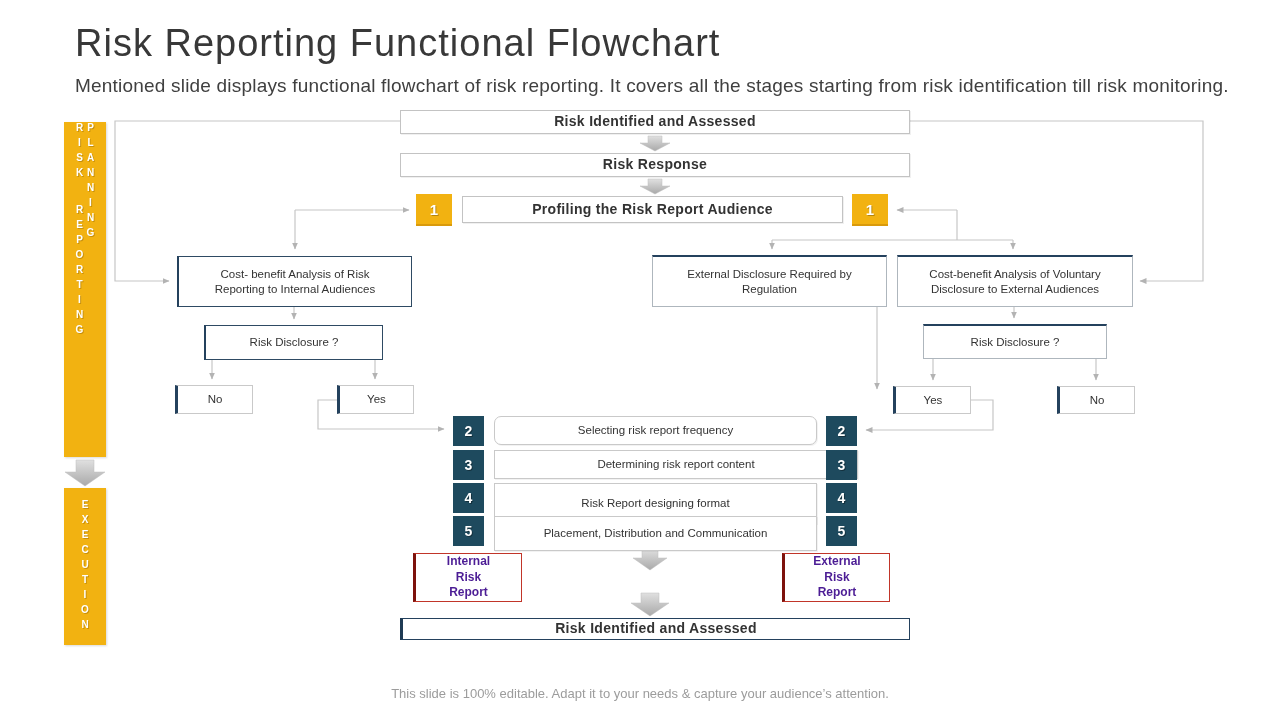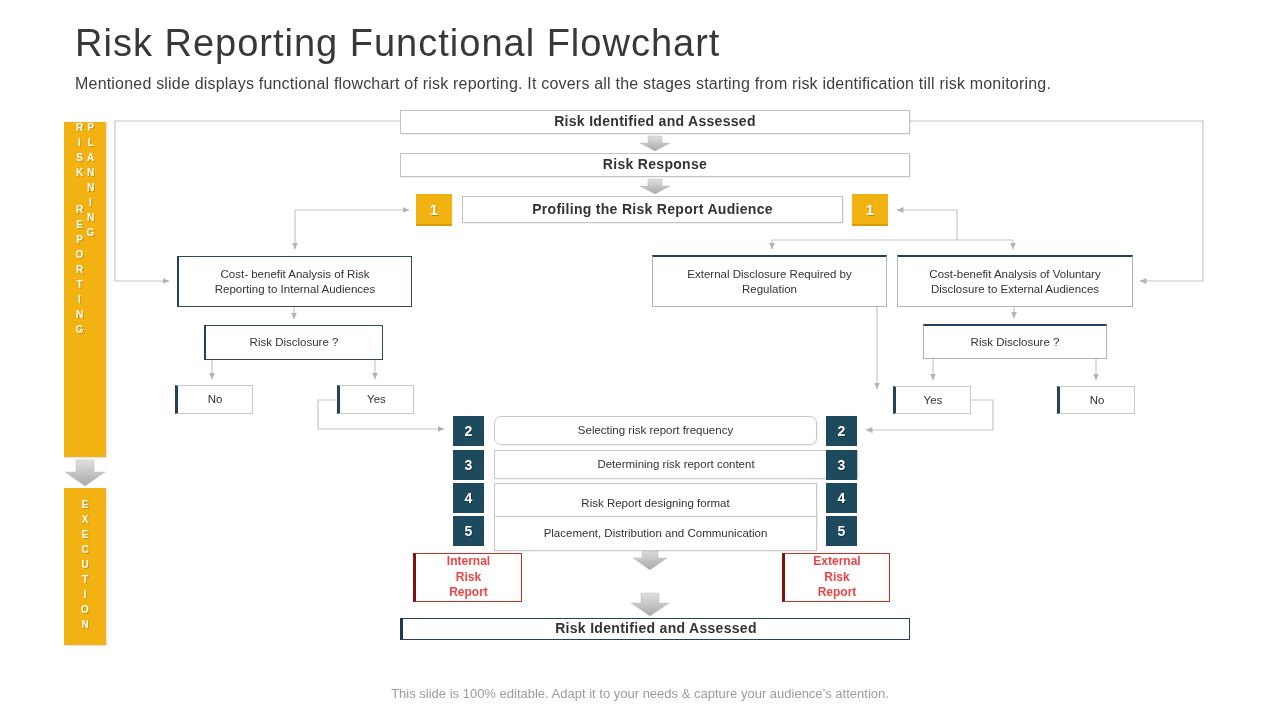--- a/index.html
+++ b/index.html
@@ -5,21 +5,21 @@
   html,body{margin:0;padding:0;background:#ffffff;}
   #slide{
     position:relative;width:1280px;height:720px;background:#ffffff;overflow:hidden;
     font-family:"Liberation Sans",sans-serif;color:#3a3a3a;
   }
   .title{
     position:absolute;left:75px;top:22px;font-size:38px;font-weight:400;
     color:#383838;letter-spacing:1px;white-space:nowrap;
   }
   .subtitle{
-    position:absolute;left:75px;top:75px;font-size:16px;color:#404040;
+    position:absolute;left:75px;top:75px;font-size:19px;color:#404040;
     letter-spacing:.2px;white-space:nowrap;
   }
   .footer{
     position:absolute;left:0;top:686px;width:1280px;text-align:center;
     font-size:13px;color:#9c9c9c;
   }
   svg#connectors{position:absolute;left:0;top:0;z-index:1;}
   .box{
     position:absolute;z-index:2;background:#ffffff;display:flex;align-items:center;
     justify-content:center;text-align:center;font-size:11.5px;color:#333333;
@@ -36,21 +36,21 @@
     font-size:14px;display:flex;align-items:center;justify-content:center;
     text-shadow:1px 1px 0 rgba(0,0,0,0.35);
   }
   .badge{
     position:absolute;z-index:2;background:#f2b211;border-bottom:2px solid #d99a0b;
     color:#ffffff;font-weight:bold;font-size:15px;display:flex;align-items:center;
     justify-content:center;text-shadow:1px 1px 0 rgba(0,0,0,0.25);box-sizing:border-box;
   }
   .red-box{
     border:1.5px solid #c13529;border-left:3px solid #7d120c;
-    font-weight:bold;font-size:12px;color:#ef4444;white-space:pre-line;line-height:1.3;
+    font-weight:bold;font-size:12px;color:#4c1d95;white-space:pre-line;line-height:1.3;
   }
   .navy-box{border:1.5px solid #24415d;border-left:3px solid #1f3b54;}
   .vbar{
     position:absolute;left:64px;width:42px;background:#f2b211;z-index:2;
     display:flex;align-items:center;justify-content:center;
     box-shadow:1px 1px 2px rgba(0,0,0,0.15);
   }
   .vtext{
     writing-mode:vertical-lr;text-orientation:upright;
     color:#ffffff;font-weight:bold;font-size:10px;

